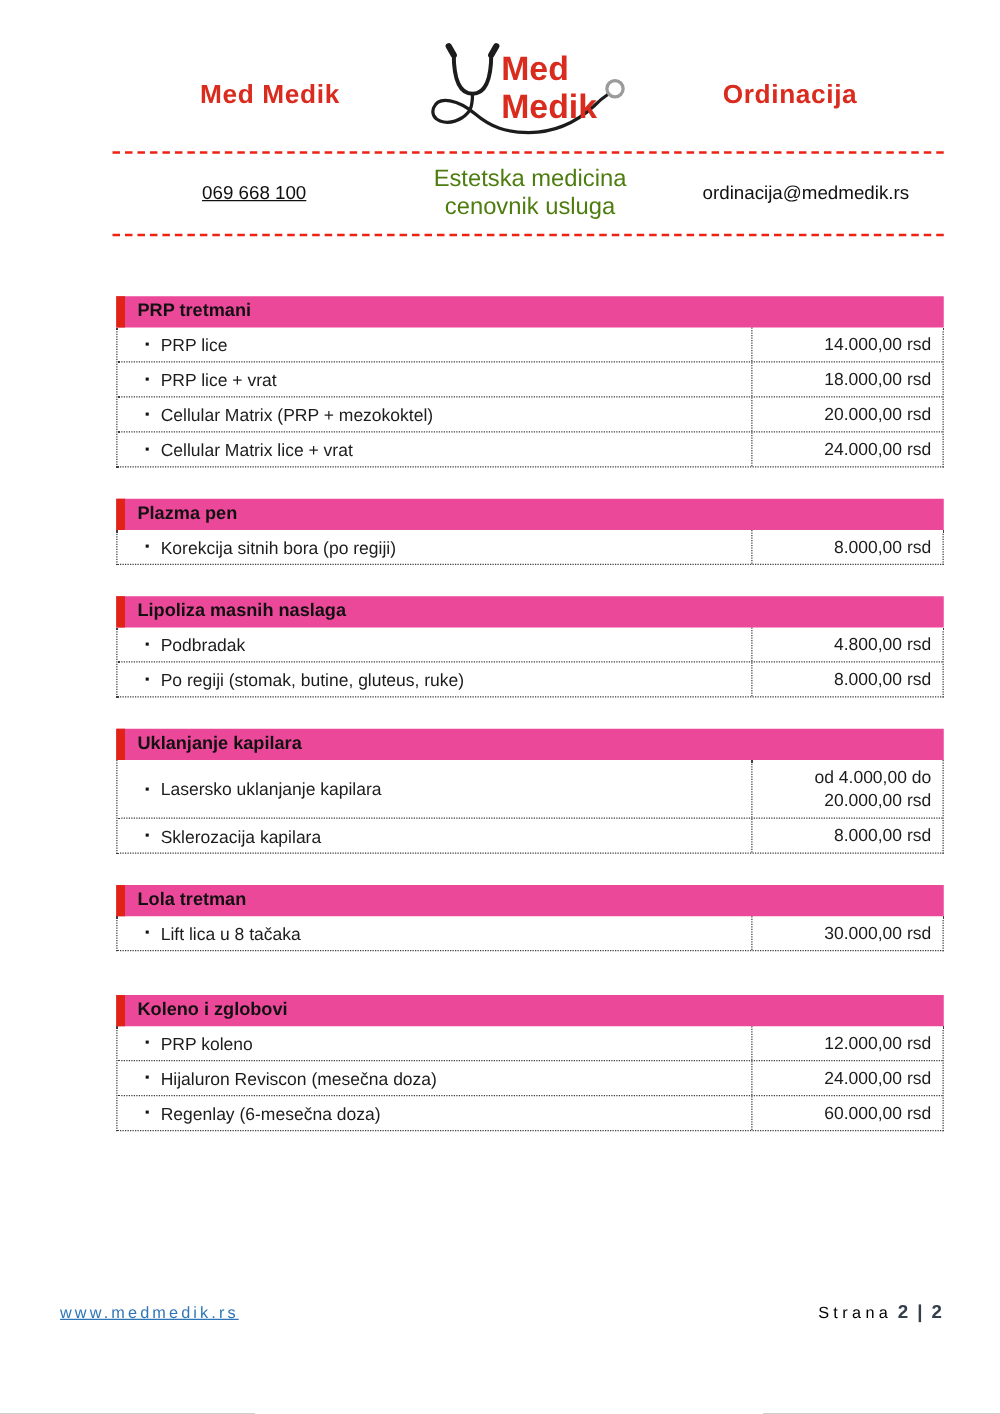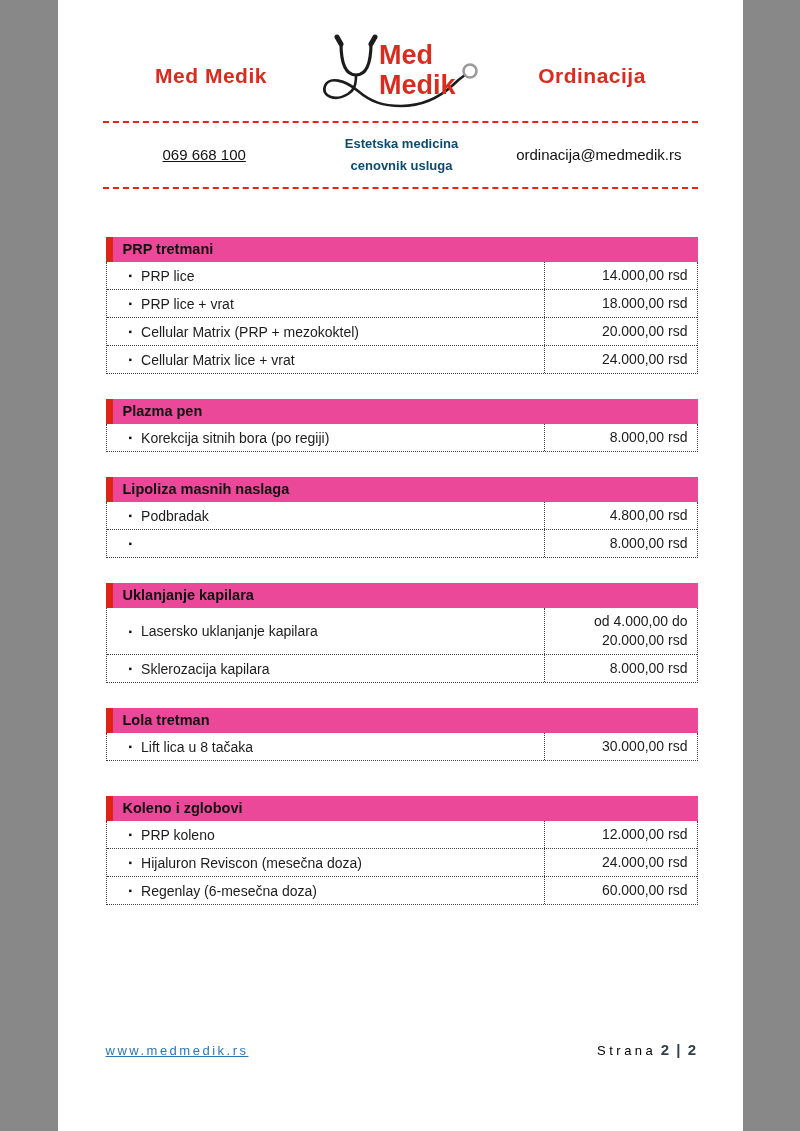--- a/index.html
+++ b/index.html
@@ -1,23 +1,24 @@
 <!DOCTYPE html>
 <html><head>
 <meta charset="utf-8">
 <style>
   * { margin: 0; padding: 0; box-sizing: border-box; }
   html, body { background: #888; }
   body { font-family: "Liberation Sans", "DejaVu Sans", sans-serif; }
   .page {
     position: relative;
-    width: 685px; height: 1131px;
+    width: 800px; height: 1131px;
     margin: 0 auto;
     background: #ffffff;
     overflow: hidden;
+    padding-left: 45px;
   }
   
   .masthead {
     display: flex; align-items: flex-start;
     padding: 34px 45px 0 48px;
     height: 121px;
   }
   .mast-col { flex: 1; text-align: center; }
   .mast-title {
     font-size: 21px; font-weight: bold; color: #d club;
@@ -30,21 +31,21 @@
     border-top: 2px dashed #ed2213;
     margin: 0 45px 0 45px;
   }
   .contact-row {
     display: flex; align-items: center;
     padding: 6px 45px 6px 48px;
     min-height: 64px;
   }
   .contact-col { flex: 1; text-align: center; }
   .phone { font-size: 15px; color: #111; text-decoration: underline; }
-  .doc-title div { font-size: 13px; font-weight: bold; color: #0c4a6e; line-height: 22px; }
+  .doc-title div { font-size: 19px; font-weight: normal; color: #4d7c0f; line-height: 22px; }
   .email { font-size: 15px; color: #111; }
   
   .sections { padding: 48px 45px 0 48px; }
   .section { margin-bottom: 25px; }
   .section:last-child { margin-top: 35px; }
   .sec-header {
     display: flex; align-items: stretch;
     background: #ec4899; height: 25px;
   }
   .sec-bar { width: 7px; background: #e02315; flex: 0 0 7px; }
@@ -189,20 +190,21 @@
           <div class="t-row">
             <div class="cell-label">
               <span class="bullet">▪</span>
               <span>Podbradak</span>
             </div>
             <div class="cell-price">4.800,00 rsd</div>
           </div>
           <div class="t-row">
             <div class="cell-label">
               <span class="bullet">▪</span>
+              <span>Po regiji (stomak, butine, gluteus, ruke)</span>
             </div>
             <div class="cell-price">8.000,00 rsd</div>
           </div>
         </div>
       </div>
       <div class="section">
         <div class="sec-header">
           <span class="sec-bar"></span>
           <span class="sec-title">Uklanjanje kapilara</span>
         </div>

